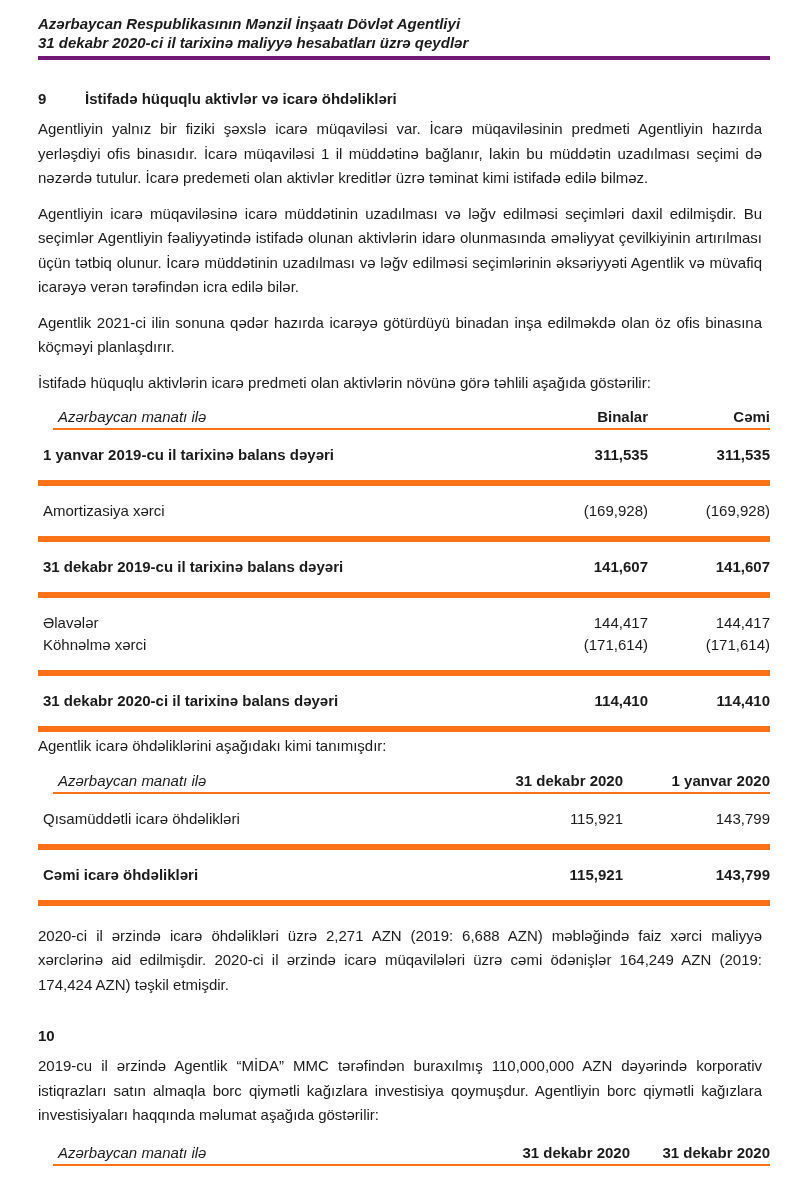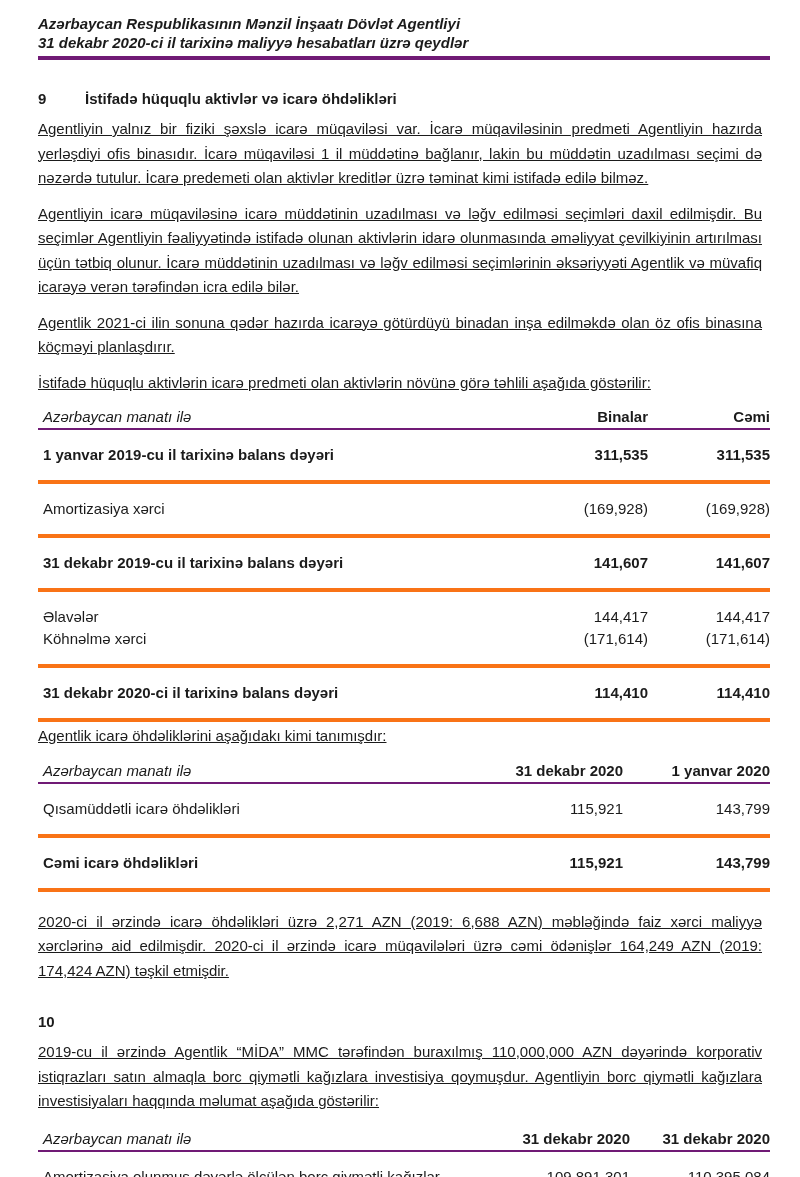--- a/index.html
+++ b/index.html
@@ -26,35 +26,35 @@
   .section-heading{
     display:flex;font-weight:bold;font-size:15px;
     margin:30px 0 10px 0;
   }
   .section-heading .num{width:47px;flex:none;}
   
   p.body-text{
     font-size:15px;line-height:24.5px;
     text-align:justify;
     margin:0 8px 11px 0;
-    text-decoration:underline;
   }
   p.no-justify{text-align:left;}
   
   .fin-table{width:100%;font-size:15px;margin:6px 0 2px 0;}
   .t-head{
     display:flex;
-    border-bottom:2px solid #701a75;
+    border-bottom:2px solid #f97316;
     padding:2px 0 3px 0;
+    margin-left:15px;
   }
   .t-currency{flex:1;font-style:italic;padding-left:5px;}
   .t-colhead{font-weight:bold;text-align:right;}
   .t-row{
     display:flex;align-items:center;
-    border-bottom:4px solid #f97316;
+    border-bottom:6px solid #f97316;
     padding:14px 0;
   }
   .t-row.group{align-items:center;}
   .t-row .label{flex:1;padding-left:5px;line-height:22px;}
   .t-row .num{text-align:right;line-height:22px;}
   .t-row.bold{font-weight:bold;}
   
   .table1 .num1{width:112px;flex:none;}
   .table1 .num2{width:122px;flex:none;}
   .table2 .num1{width:150px;flex:none;}

